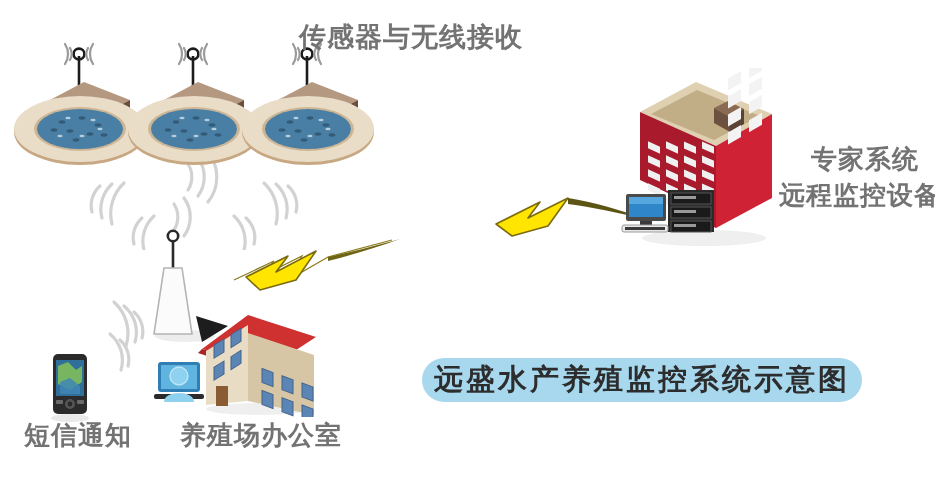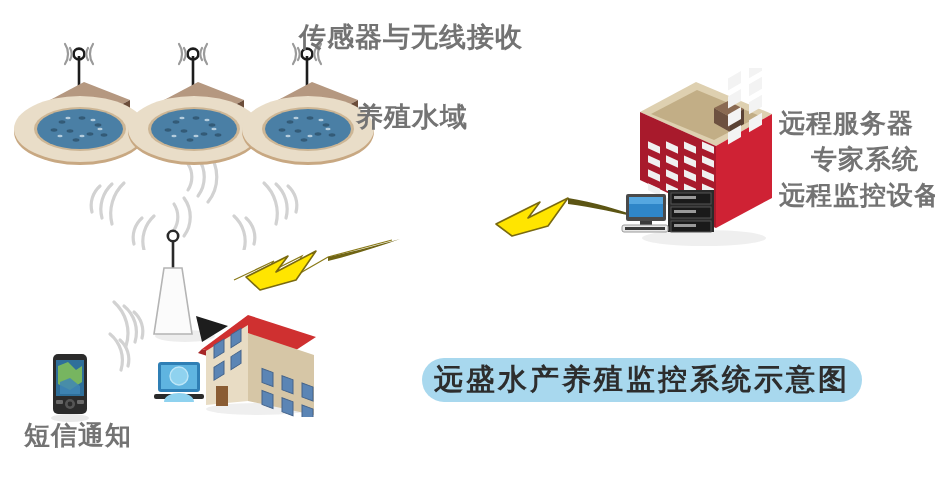--- a/index.html
+++ b/index.html
@@ -234,21 +234,20 @@
           <ellipse cx="83" cy="90" rx="2.6" ry="1.3"></ellipse>
           <ellipse cx="50" cy="106" rx="2.6" ry="1.3"></ellipse>
           <ellipse cx="90" cy="99" rx="2.6" ry="1.3"></ellipse>
           <ellipse cx="72" cy="106" rx="2.6" ry="1.3"></ellipse>
         </g>
       </g>
     </svg>
   </div>
 
   <div class="abs label lbl-28" style="left:299px;top:24px;">传感器与无线接收</div>
-  <div class="abs label lbl-28" style="left:356px;top:104px;">养殖水域</div>
 
   <svg class="abs" style="left:140px;top:218px;width:110px;height:130px;">
     <ellipse class="" cx="45" cy="118" rx="30" ry="6" fill="#cccccc" opacity=".35"></ellipse>
     <line x1="33" y1="22" x2="33" y2="52" stroke="#2a2a2a" stroke-width="2.6"></line>
     <circle cx="33" cy="18" r="5.2" fill="none" stroke="#2a2a2a" stroke-width="2.6"></circle>
     <polygon points="24,50 42,50 52,116 14,116" fill="#fbfbfb" stroke="#b4b4b4" stroke-width="1.6"></polygon>
     <polygon points="56,98 88,108 62,124" fill="#1d1d1d"></polygon>
   </svg>
 
   <svg class="abs" style="left:232px;top:230px;width:185px;height:70px;">
@@ -330,21 +329,20 @@
     <g>
       <rect x="8" y="126" width="40" height="27" rx="2" fill="#4a4a4a"></rect>
       <rect x="11" y="129" width="34" height="20" fill="#2f86c8"></rect>
       <rect x="11" y="129" width="34" height="7" fill="#55a7e0"></rect>
       <rect x="22" y="153" width="12" height="4" fill="#3a3a3a"></rect>
       <rect x="4" y="157" width="46" height="7" rx="2" fill="#e8e8e8" stroke="#9a9a9a" stroke-width="1"></rect>
       <rect x="7" y="159" width="40" height="3" fill="#3a3a3a"></rect>
     </g>
   </svg>
 
-  <div class="abs label lbl-26" style="left:779px;top:110px;">远程服务器</div>
   <div class="abs label lbl-26" style="left:779px;top:146px;margin-left:32px;">专家系统</div>
   <div class="abs label lbl-26" style="left:779px;top:182px;">远程监控设备</div>
 
   <svg class="abs" style="left:46px;top:352px;width:48px;height:72px;">
     <ellipse cx="24" cy="66" rx="19" ry="4" fill="#c9c9c9" opacity=".4"></ellipse>
     <rect x="7" y="2" width="34" height="60" rx="5" fill="#2b2b2b"></rect>
     <rect x="10" y="8" width="28" height="36" fill="#2f6f9a"></rect>
     <path d="M12,14 L22,10 L30,18 L36,14 L36,30 L24,38 L12,32 Z" fill="#7fbd5a" opacity=".9"></path>
     <path d="M14,30 L24,26 L34,34 L34,42 L14,42 Z" fill="#3f86b5" opacity=".85"></path>
     <g fill="#6a6a6a">
@@ -391,18 +389,19 @@
       <rect x="70" y="38" width="11" height="14" transform="skewY(20)"></rect>
       <rect x="90" y="38" width="11" height="14" transform="skewY(20)"></rect>
       <rect x="110" y="38" width="11" height="14" transform="skewY(20)"></rect>
       <rect x="70" y="60" width="11" height="14" transform="skewY(20)"></rect>
       <rect x="90" y="60" width="11" height="14" transform="skewY(20)"></rect>
       <rect x="110" y="60" width="11" height="14" transform="skewY(20)"></rect>
     </g>
   </svg>
 
   <div class="abs label lbl-26" style="left:24px;top:422px;">短信通知</div>
+  <div class="abs label lbl-26" style="left:180px;top:422px;">养殖场办公室</div>
 
   <div class="abs" id="title-banner">
     <span class="txt">远盛水产养殖监控系统示意图</span>
   </div>
 
 </div>
 
 </body></html>

